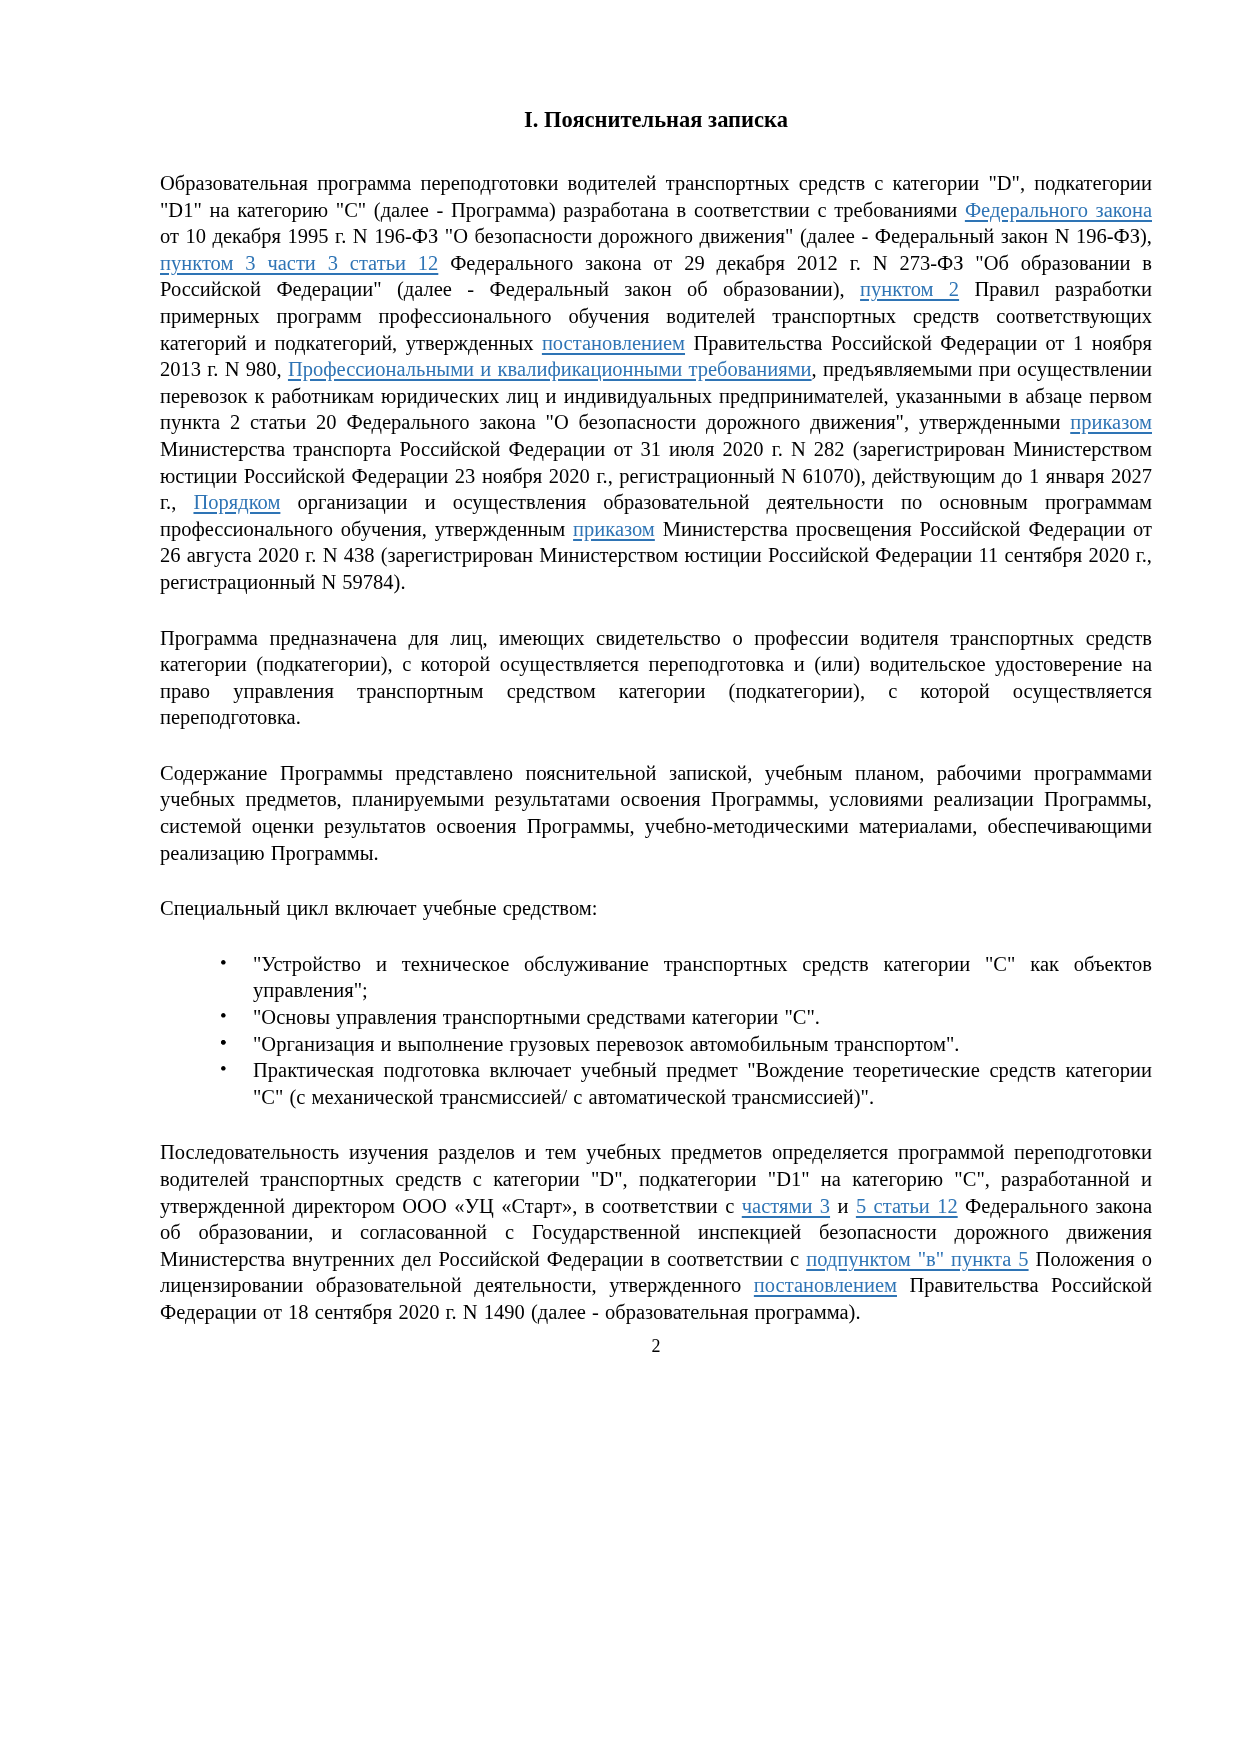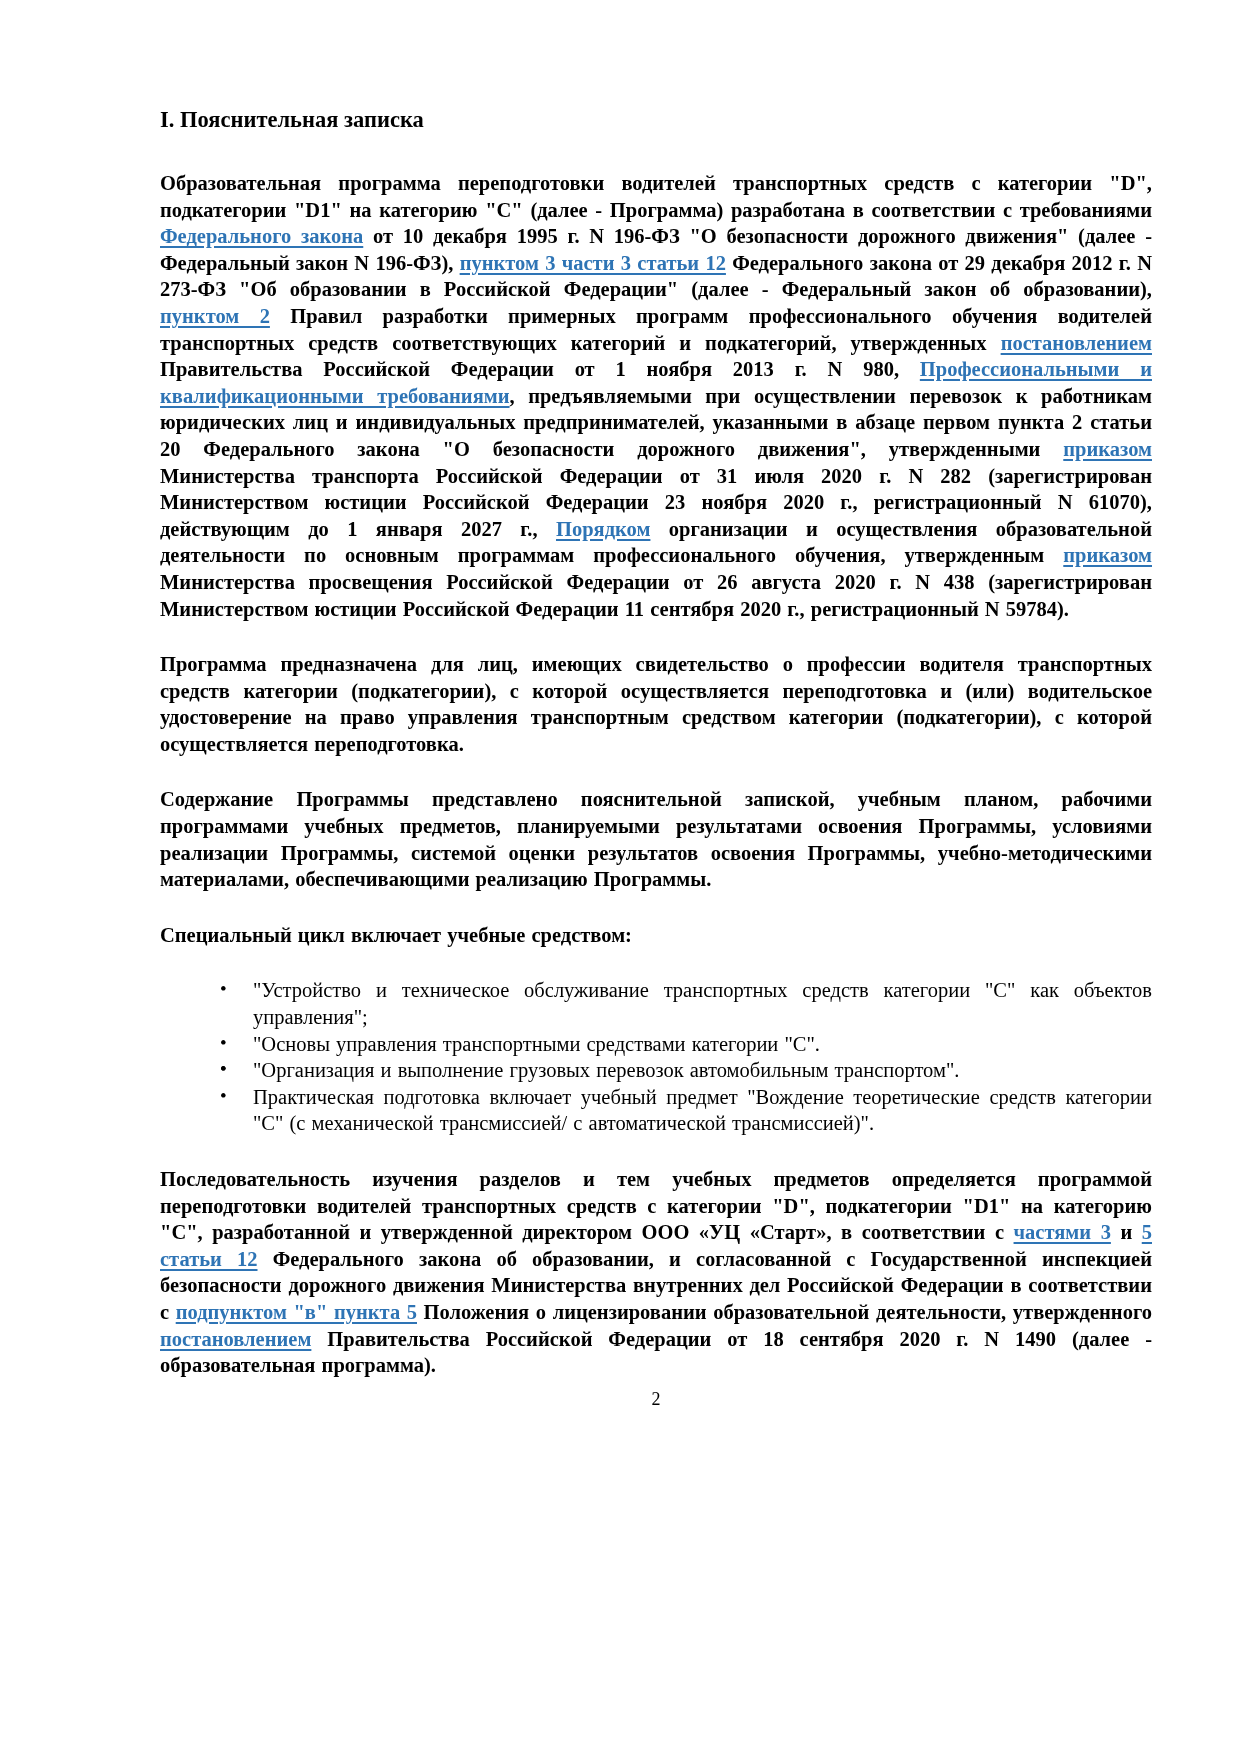--- a/index.html
+++ b/index.html
@@ -11,32 +11,32 @@
   }
   .page {
     position: relative;
     width: 1240px;
     height: 1755px;
     padding: 106px 88px 0 160px;
     overflow: hidden;
     background: #ffffff;
   }
   .doc-title {
+    text-align: center;
     font-size: 22.5px;
     font-weight: bold;
     line-height: 28px;
     margin-bottom: 36px;
   }
   .doc-para {
     font-size: 20.5px;
     line-height: 26.6px;
     text-align: justify;
     margin-top: 29px;
     word-spacing: 1px;
-    font-weight: bold;
   }
   .doc-para.first { margin-top: 0; }
   .doc-link {
     color: #2e74b5;
     text-decoration: underline;
     text-underline-offset: 3px;
     cursor: pointer;
   }
   .doc-list {
     list-style: none;

